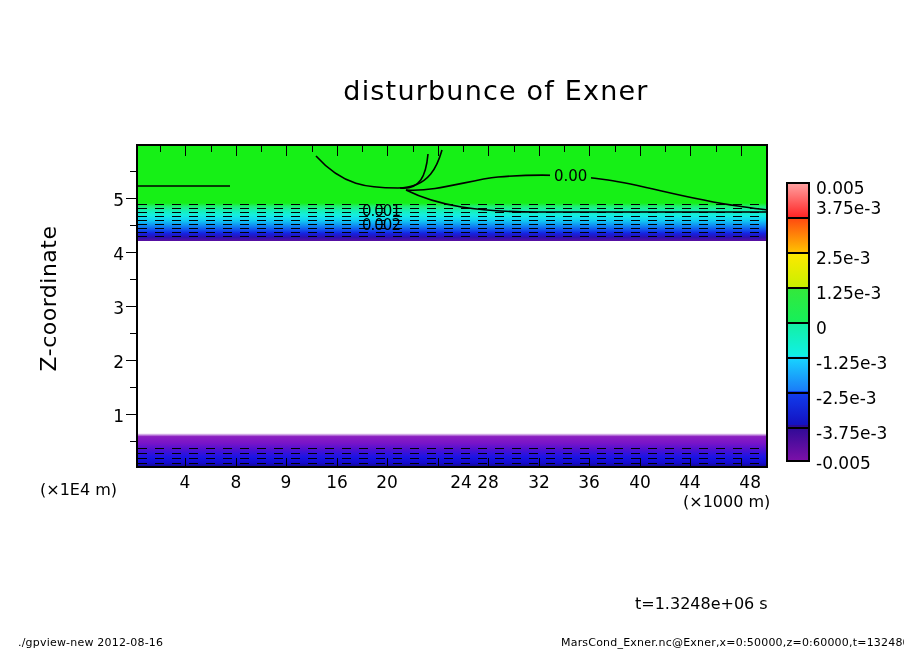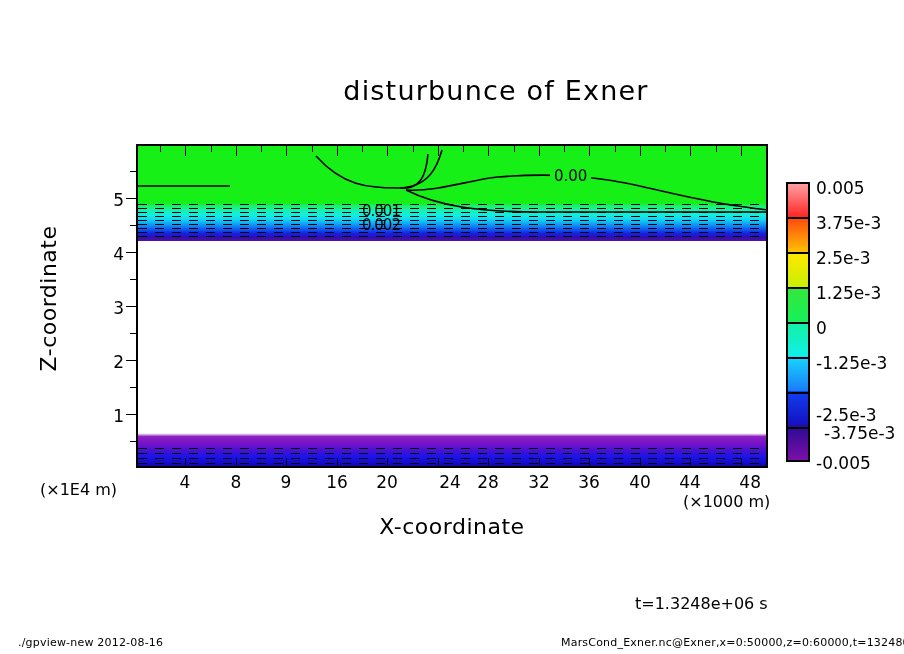--- a/index.html
+++ b/index.html
@@ -189,56 +189,55 @@
   <div class="tick-y" style="left:130px;top:333px;width:6px;"></div>
   <div class="tick-y" style="left:130px;top:279px;width:6px;"></div>
   <div class="tick-y" style="left:130px;top:225px;width:6px;"></div>
   <div class="tick-y" style="left:130px;top:171px;width:6px;"></div>
 
   <div class="xnum" style="left:165px;">4</div>
   <div class="xnum" style="left:216px;">8</div>
   <div class="xnum" style="left:266px;">9</div>
   <div class="xnum" style="left:317px;">16</div>
   <div class="xnum" style="left:367px;">20</div>
-  <div class="xnum" style="left:430px;">24</div>
+  <div class="xnum" style="left:441px;">24</div>
   <div class="xnum" style="left:468px;">28</div>
   <div class="xnum" style="left:519px;">32</div>
   <div class="xnum" style="left:569px;">36</div>
   <div class="xnum" style="left:620px;">40</div>
   <div class="xnum" style="left:670px;">44</div>
   <div class="xnum" style="left:721px;text-align:right;">48</div>
 
   <div class="ynum" style="top:406px;">1</div>
   <div class="ynum" style="top:352px;">2</div>
   <div class="ynum" style="top:298px;">3</div>
   <div class="ynum" style="top:244px;">4</div>
   <div class="ynum" style="top:190px;">5</div>
 
   <div class="abs" id="y-axis-title">Z-coordinate</div>
-  <div class="abs" id="x-axis-title">X-coordinate</div>
   <div class="abs" id="x-unit-left">(×1E4 m)</div>
   <div class="abs" id="x-unit-right">(×1000 m)</div>
 
   <div class="abs" id="colorbar"></div>
   <div class="cbsep" style="top:217px;"></div>
   <div class="cbsep" style="top:252px;"></div>
   <div class="cbsep" style="top:287px;"></div>
   <div class="cbsep" style="top:322px;"></div>
   <div class="cbsep" style="top:357px;"></div>
   <div class="cbsep" style="top:392px;"></div>
   <div class="cbsep" style="top:427px;"></div>
 
   <div class="cblab" style="top:178px;">0.005</div>
-  <div class="cblab" style="top:213px;">3.75e-3</div>
+  <div class="cblab" style="top:198px;">3.75e-3</div>
   <div class="cblab" style="top:248px;">2.5e-3</div>
   <div class="cblab" style="top:283px;">1.25e-3</div>
   <div class="cblab" style="top:318px;">0</div>
   <div class="cblab" style="top:353px;">-1.25e-3</div>
-  <div class="cblab" style="top:405px;">-2.5e-3</div>
-  <div class="cblab" style="top:423px;margin-left:8px;">-3.75e-3</div>
+  <div class="cblab" style="top:388px;">-2.5e-3</div>
+  <div class="cblab" style="top:423px;">-3.75e-3</div>
   <div class="cblab" style="top:453px;">-0.005</div>
 
   <div class="abs" id="time-label">t=1.3248e+06 s</div>
 
   <div class="abs" id="footer-left">./gpview-new  2012-08-16</div>
   <div class="abs" id="footer-right">MarsCond_Exner.nc@Exner,x=0:50000,z=0:60000,t=1324800</div>
 
 </div>
 
 </body></html>

